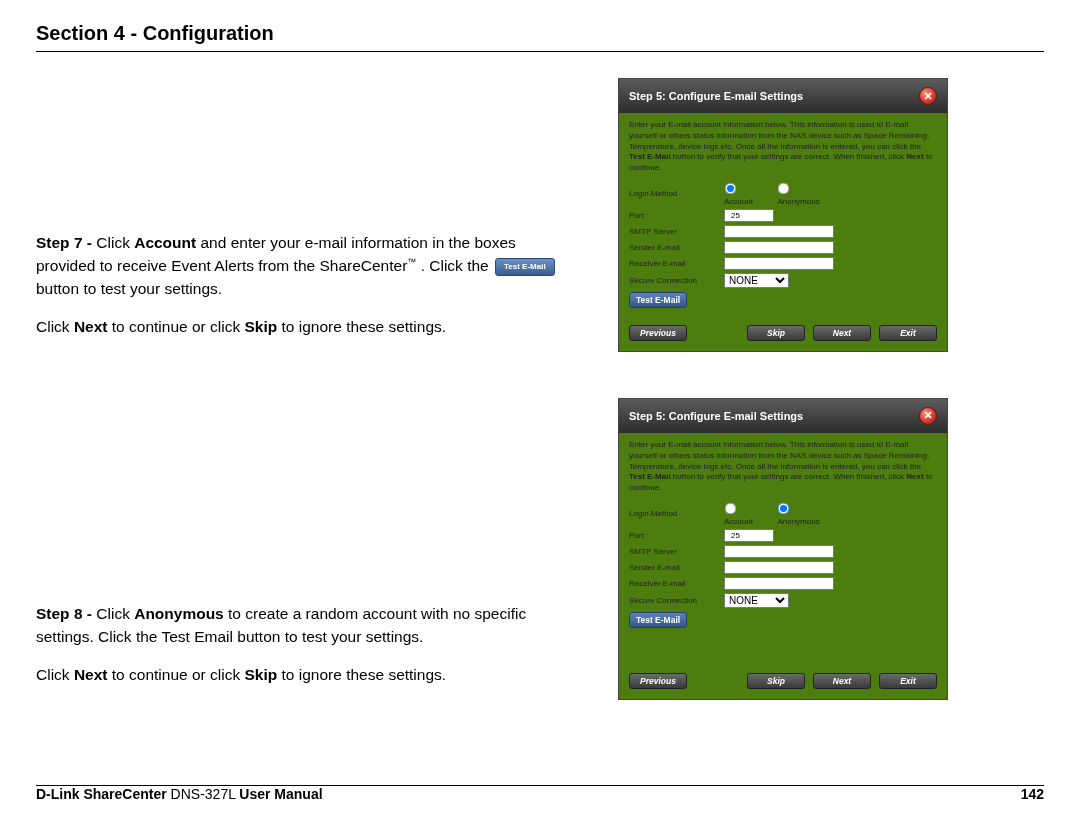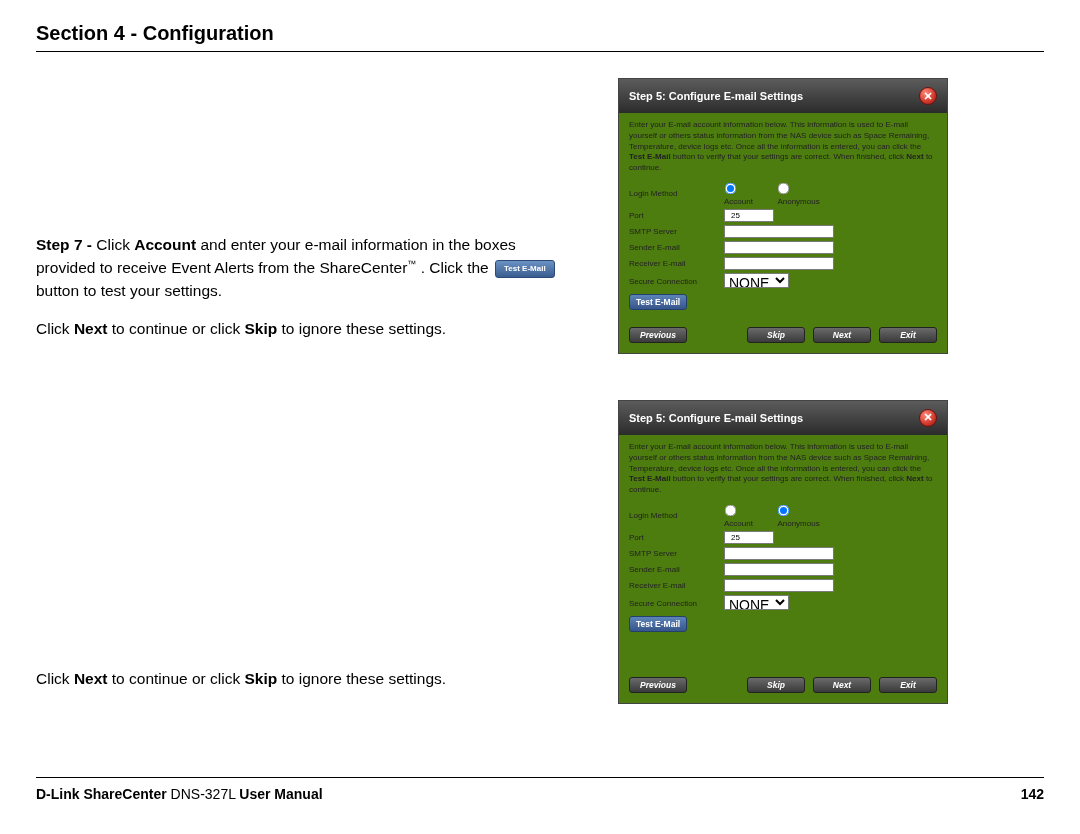--- a/index.html
+++ b/index.html
@@ -90,21 +90,21 @@
     height: 13px;
     border: 1px solid #7a7a7a;
     font-size: 8px;
     padding: 0 6px;
   }
   .form-row input.short { width: 50px; }
   .form-row select {
     width: 65px;
     height: 15px;
     border: 1px solid #7a7a7a;
-    font-size: 14px;
+    font-size: 10px;
     background: #fff;
   }
   .radio { display: flex; gap: 10px; align-items: center; }
   .radio input { margin-right: 2px; transform: scale(0.9); }
   .test-row { margin-top: 4px; margin-bottom: 3px; }
   .dbtn {
     display: inline-flex;
     align-items: center;
     justify-content: center;
     background: linear-gradient(#6a6a6a, #3a3a3a);
@@ -128,21 +128,20 @@
     font-style: italic;
   }
   .nav-right { display: flex; gap: 8px; }
 
   .footer {
     position: absolute;
     bottom: 32px;
     left: 36px;
     right: 36px;
     border-top: 1.5px solid #000;
-    padding-top: 8px;
     display: flex;
     justify-content: space-between;
     font-size: 14px;
   }
   .footer .brand { font-weight: bold; }
   .footer .model { font-weight: normal; }
   .footer .suffix { font-weight: bold; }
   .pnum { font-weight: bold; }
 </style>
 </head>
@@ -209,20 +208,24 @@
           <span class="dbtn">Next</span>
           <span class="dbtn">Exit</span>
         </div>
       </div>
     </div>
   </div>
 
   <div class="row">
     <div class="left">
       <p>
+        <b>Step 8 -</b>
+        <span>Click </span><b>Anonymous</b><span> to create a random account with no specific settings. Click the Test Email button to test your settings.</span>
+      </p>
+      <p>
         <span>Click </span><b>Next</b><span> to continue or click </span><b>Skip</b><span> to ignore these settings.</span>
       </p>
     </div>
 
     <div class="shot">
       <div class="shot-title">
         <span>Step 5: Configure E-mail Settings</span>
         <span class="close-x">✕</span>
       </div>
       <div class="shot-body">

